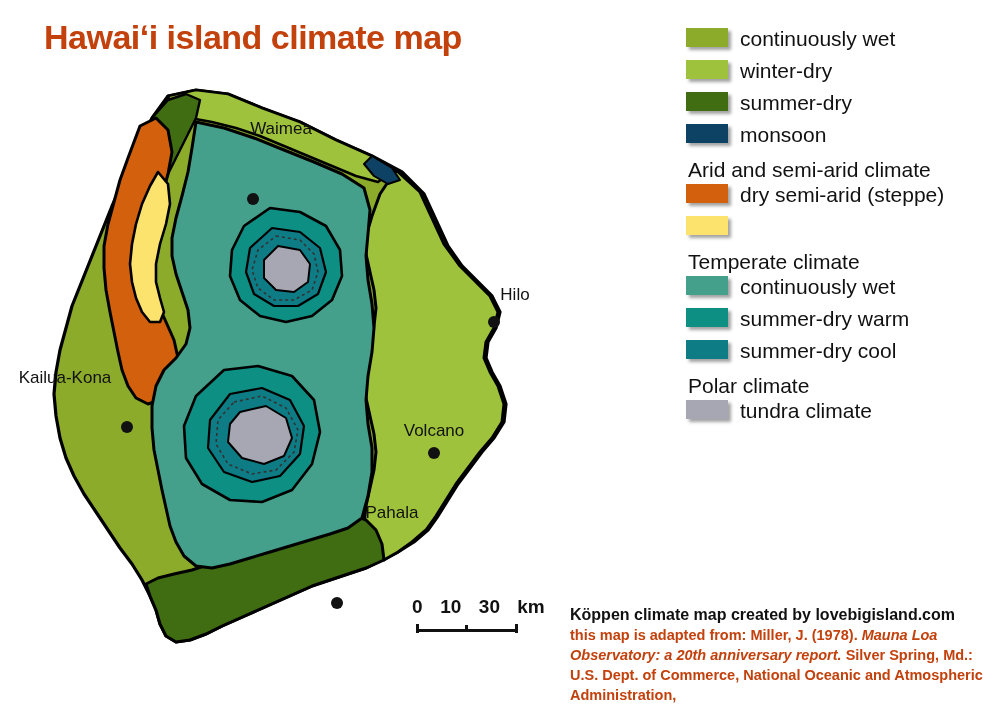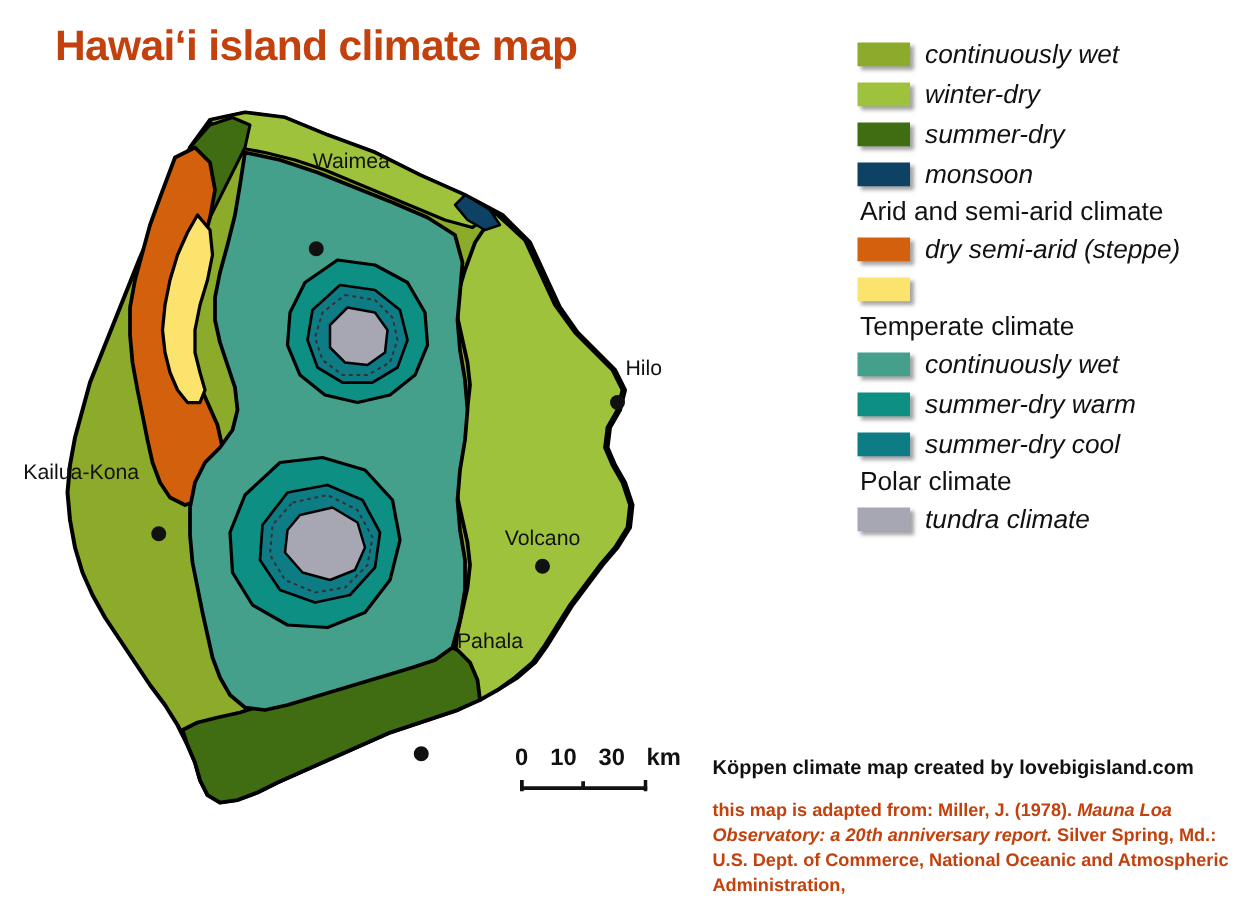--- a/index.html
+++ b/index.html
@@ -84,24 +84,23 @@
   .legend-group-title {
     font-size: 21px;
     font-weight: 500;
     color: #111111;
     line-height: 27px;
     margin: 0 0 1px 2px;
     white-space: nowrap;
   }
   .legend-item {
     display: flex;
-    align-items: center;
+    align-items: flex-start;
     height: 31px;
     margin-bottom: 1px;
-    font-style: italic;
   }
   .legend-swatch {
     width: 42px;
     height: 19px;
     flex: 0 0 auto;
     margin-right: 12px;
     box-shadow: 3px 3px 3px rgba(90,90,90,0.55);
   }
   .legend-label {
     font-size: 21px;
@@ -116,21 +115,21 @@
     position: absolute;
     left: 570px;
     top: 604px;
     width: 425px;
   }
   #attribution-title {
     font-size: 16px;
     font-weight: 700;
     color: #111111;
     line-height: 21px;
-    margin-bottom: 14px;
+    margin-bottom: 0;
     white-space: nowrap;
   }
   #attribution-body {
     font-size: 14.5px;
     font-weight: 700;
     color: #c2410c;
     line-height: 20px;
   }
   #attribution-body .ital { font-style: italic; }
 </style>

